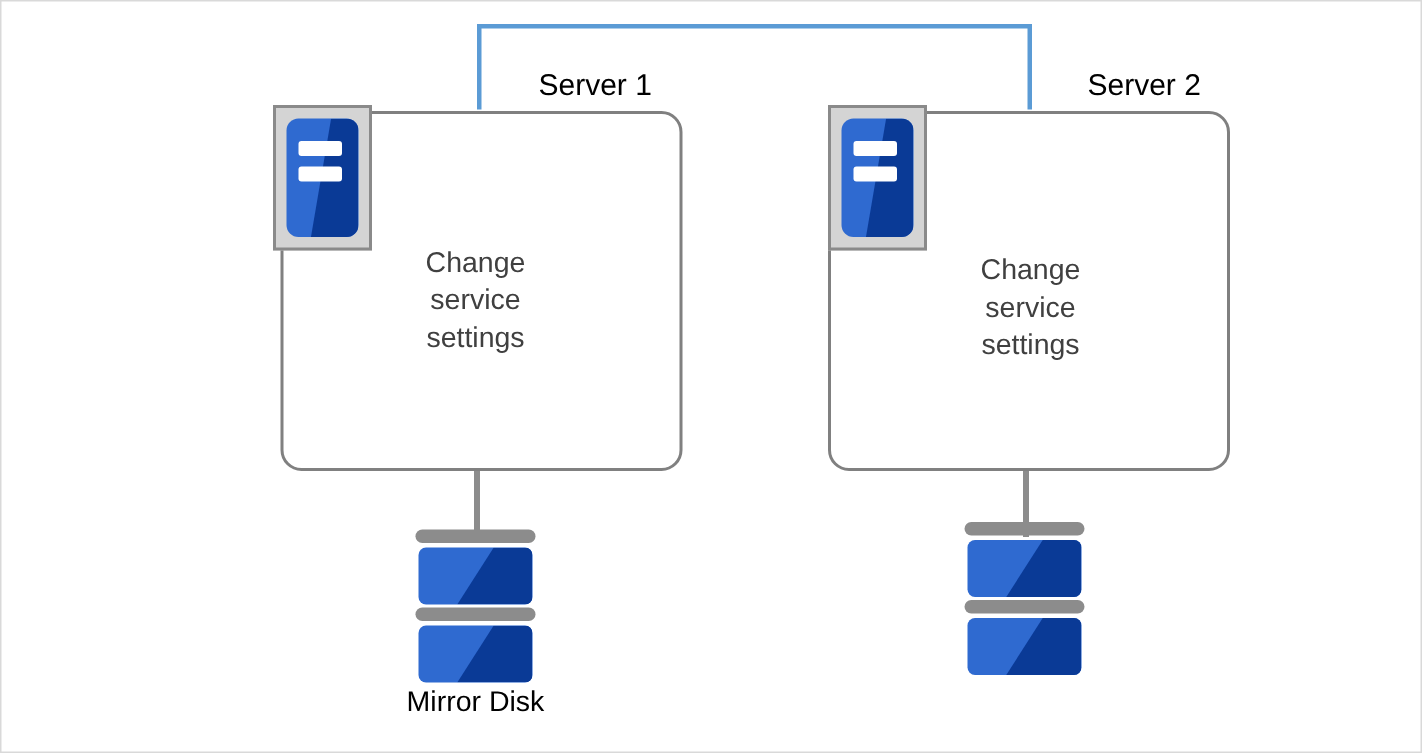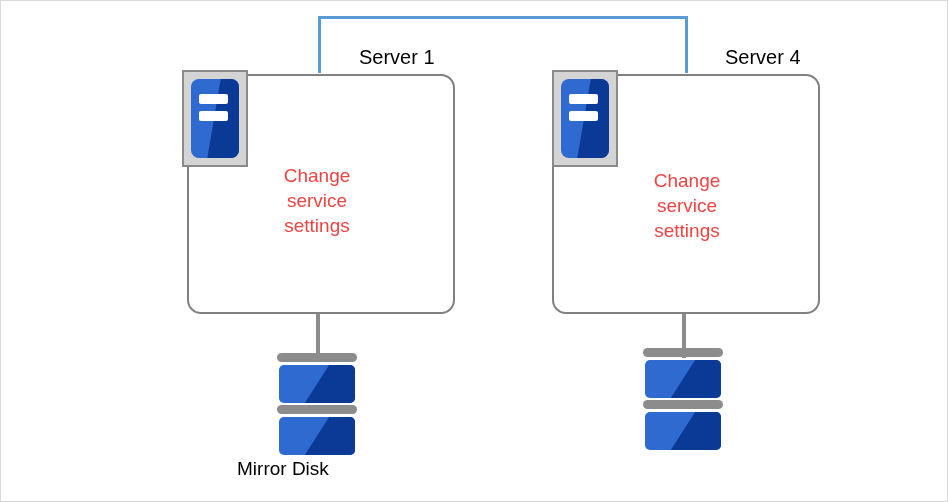--- a/index.html
+++ b/index.html
@@ -67,21 +67,21 @@
     box-sizing: border-box;
   }
   #server1-box { left: 186px; top: 73px; width: 268px; height: 240px; }
   #server2-box { left: 551px; top: 73px; width: 268px; height: 240px; }
 
   
   .box-text {
     position: absolute;
     font-size: 19px;
     line-height: 25px;
-    color: #ef4444;
+    color: #404040;
     text-align: center;
     white-space: pre-line;
   }
   #server1-text { left: 246px; top: 162px; width: 140px; }
   #server2-text { left: 616px; top: 167px; width: 140px; }
 
   
   .machine-icon {
     position: absolute;
     width: 66px;
@@ -165,21 +165,21 @@
     background: #0a3a96;
     clip-path: polygon(66% 0%, 100% 0%, 100% 100%, 34% 100%);
   }
 
   
   .disk-caption {
     position: absolute;
     font-size: 19px;
     line-height: 24px;
     color: #000000;
-    text-align: left;
+    text-align: center;
     white-space: nowrap;
   }
   #disk1-caption { left: 236px; top: 456px; width: 160px; }
 </style>
 </head>
 <body>
 
 <div id="canvas">
 
   <div id="link-horizontal" class="link-top"></div>
@@ -210,21 +210,21 @@
       <div class="shade"></div>
     </div>
     <div class="platter-bar b2"></div>
     <div class="platter p2">
       <div class="shade"></div>
     </div>
   </div>
 
   <div id="disk1-caption" class="disk-caption">Mirror Disk</div>
 
-  <div id="server2-label" class="server-label">Server 4</div>
+  <div id="server2-label" class="server-label">Server 2</div>
 
   <div id="server2-box" class="server-box"></div>
 
   <div id="server2-text" class="box-text">Change
 service
 settings</div>
 
   <div id="server2-icon" class="machine-icon">
     <div class="chassis">
       <div class="shade"></div>

